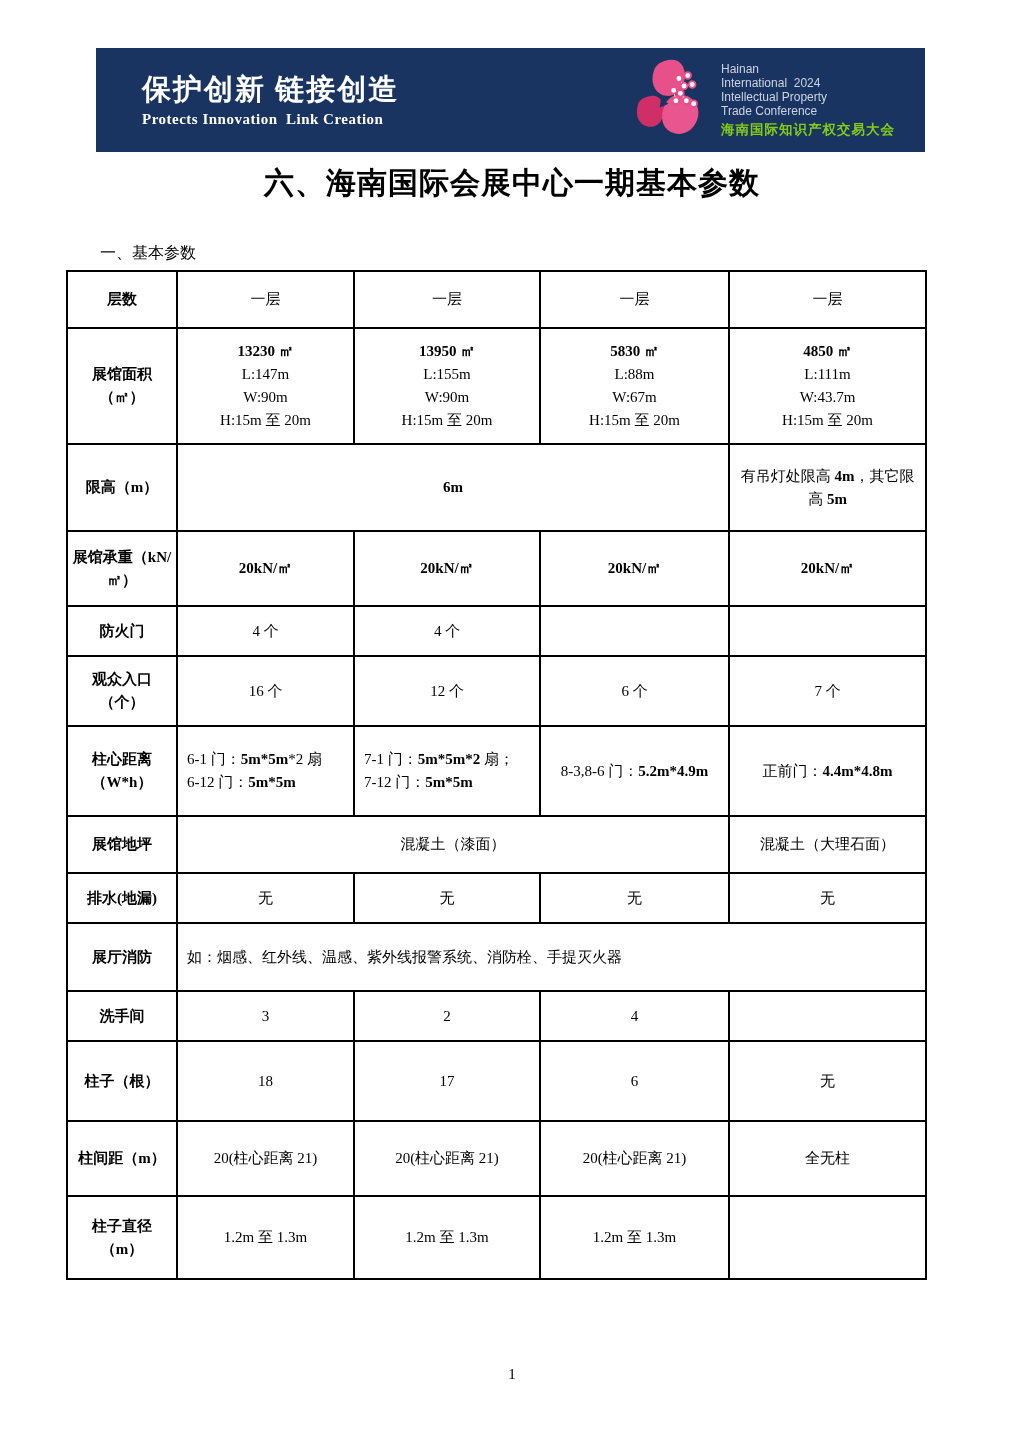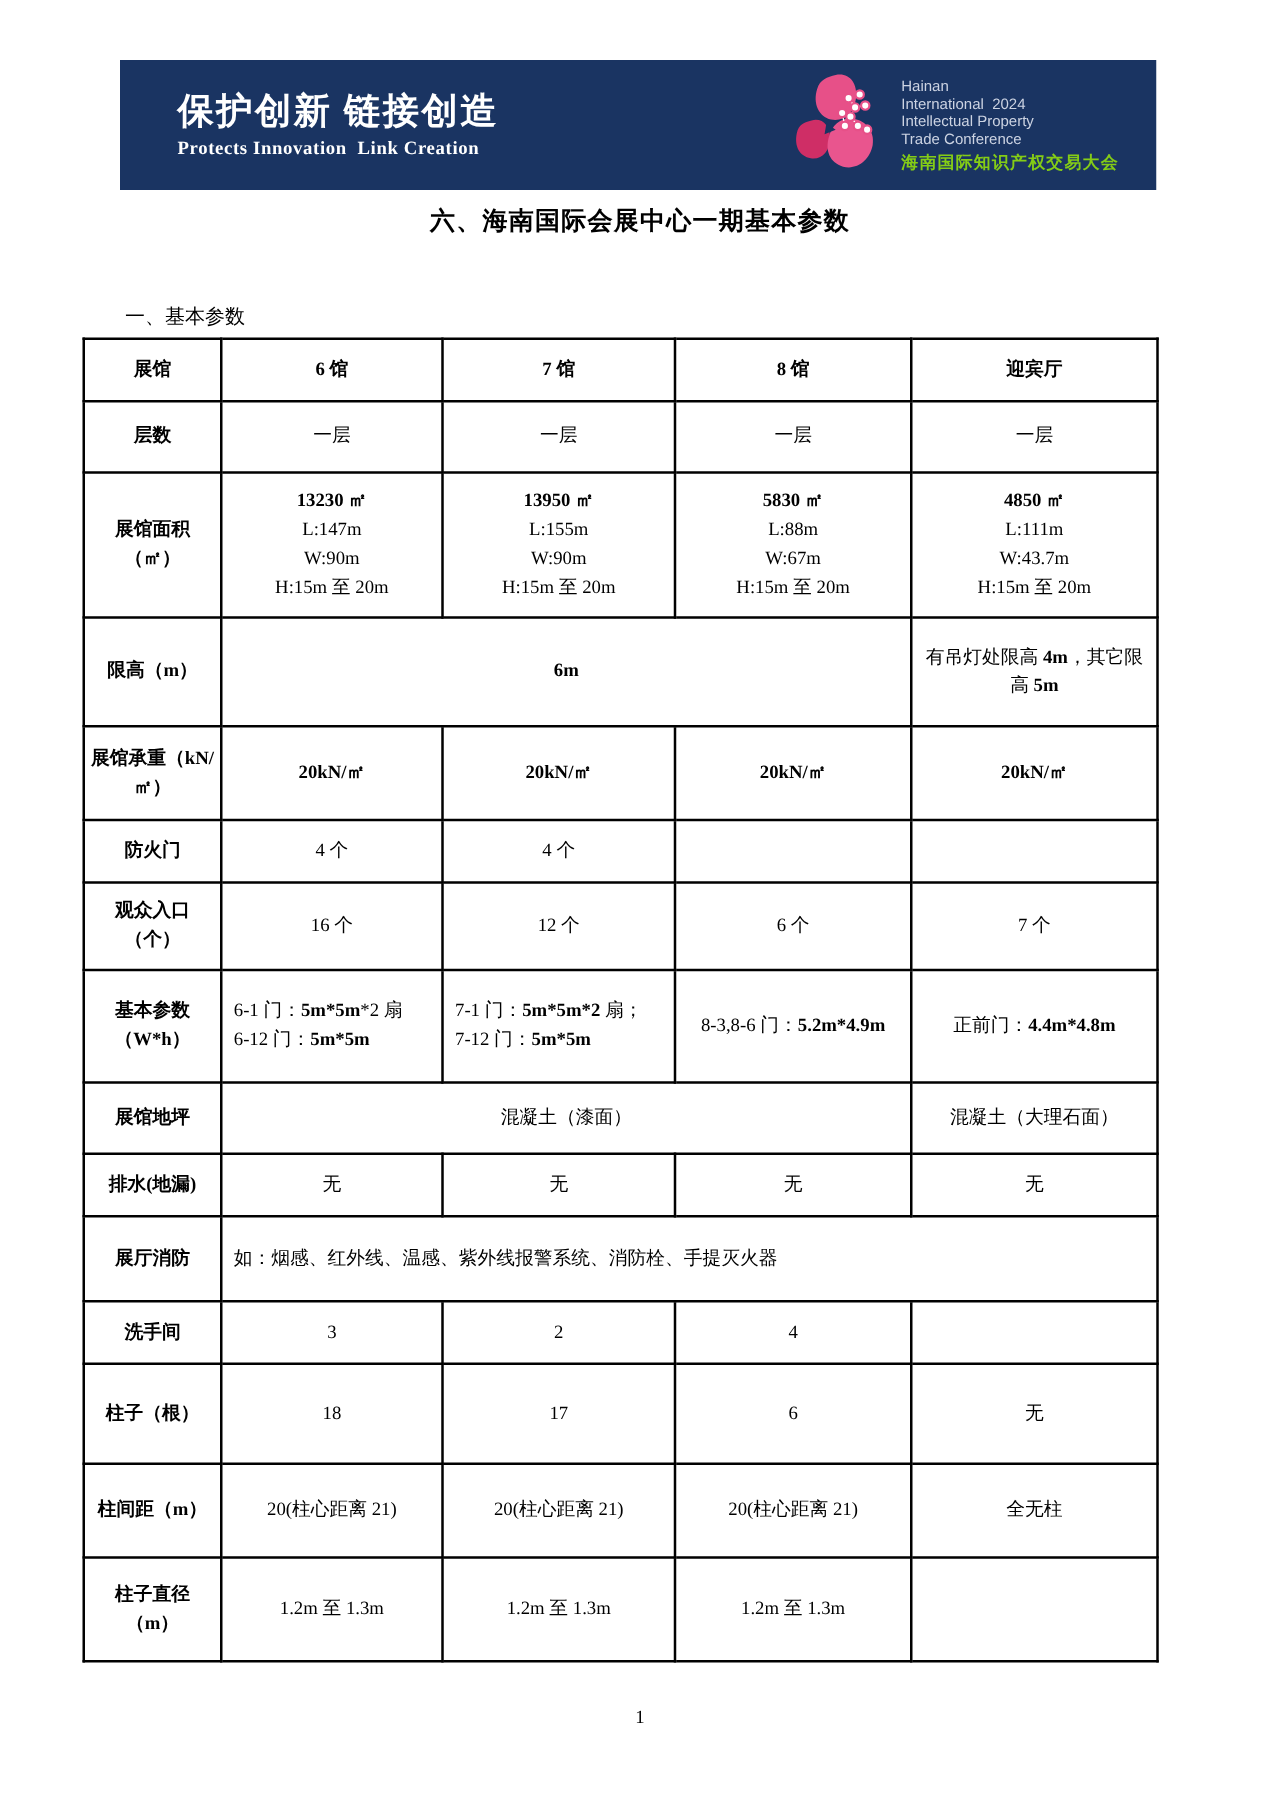--- a/index.html
+++ b/index.html
@@ -39,21 +39,21 @@
     font-family:"Liberation Sans","DejaVu Sans",sans-serif;
   }
   .logo-line-cn {
     color:#84cc16; font-size:13.5px; font-weight:bold; margin-top:3px;
     letter-spacing:1px; white-space:pre-wrap;
   }
 
   
   .doc-title {
     position:absolute; top:163px; left:0; width:100%;
-    text-align:center; font-size:20px; font-weight:bold;
+    text-align:center; font-size:30px; font-weight:bold;
     letter-spacing:1px;
   }
   .section-label {
     position:absolute; top:243px; left:100px;
     font-size:16px;
   }
 
   
   .table-wrap { position:absolute; top:270px; left:66px; }
   table.params {
@@ -122,27 +122,20 @@
   <div class="table-wrap">
     <table class="params">
       <colgroup>
         <col style="width:110px">
           <col style="width:177px">
           <col style="width:186px">
         <col style="width:189px">
           <col style="width:197px">
       </colgroup>
       <tbody>
-          <tr style="height: 50px;">
-            <th>展馆</th>
-            <th>6 馆</th>
-            <th>7 馆</th>
-            <th>8 馆</th>
-            <th>迎宾厅</th>
-          </tr>
           <tr style="height: 57px;">
             <th>层数</th>
             <td>一层</td>
             <td>一层</td>
             <td>一层</td>
             <td>一层</td>
           </tr>
           <tr style="height: 116px;">
             <th>展馆面积（㎡）</th>
             <td>
@@ -192,21 +185,21 @@
             <td></td>
           </tr>
           <tr style="height: 70px; margin-left: 31px;">
             <th>观众入口（个）</th>
             <td>16 个</td>
             <td>12 个</td>
             <td>6 个</td>
             <td>7 个</td>
           </tr>
           <tr style="height: 90px;">
-            <th>基本参数（W*h）</th>
+            <th>柱心距离（W*h）</th>
             <td style="text-align: left; padding-left: 9px;">
               <div class="cl"><span>6-1 门：</span><span class="b">5m*5m</span><span>*2 扇</span></div>
               <div class="cl"><span>6-12 门：</span><span class="b">5m*5m</span></div>
             </td>
             <td style="text-align: left; padding-left: 9px;">
               <div class="cl"><span>7-1 门：</span><span class="b">5m*5m*2</span><span> 扇；</span></div>
               <div class="cl"><span>7-12 门：</span><span class="b">5m*5m</span></div>
             </td>
             <td>
               <div class="cl"><span>8-3,8-6 门：</span><span class="b">5.2m*4.9m</span></div>

